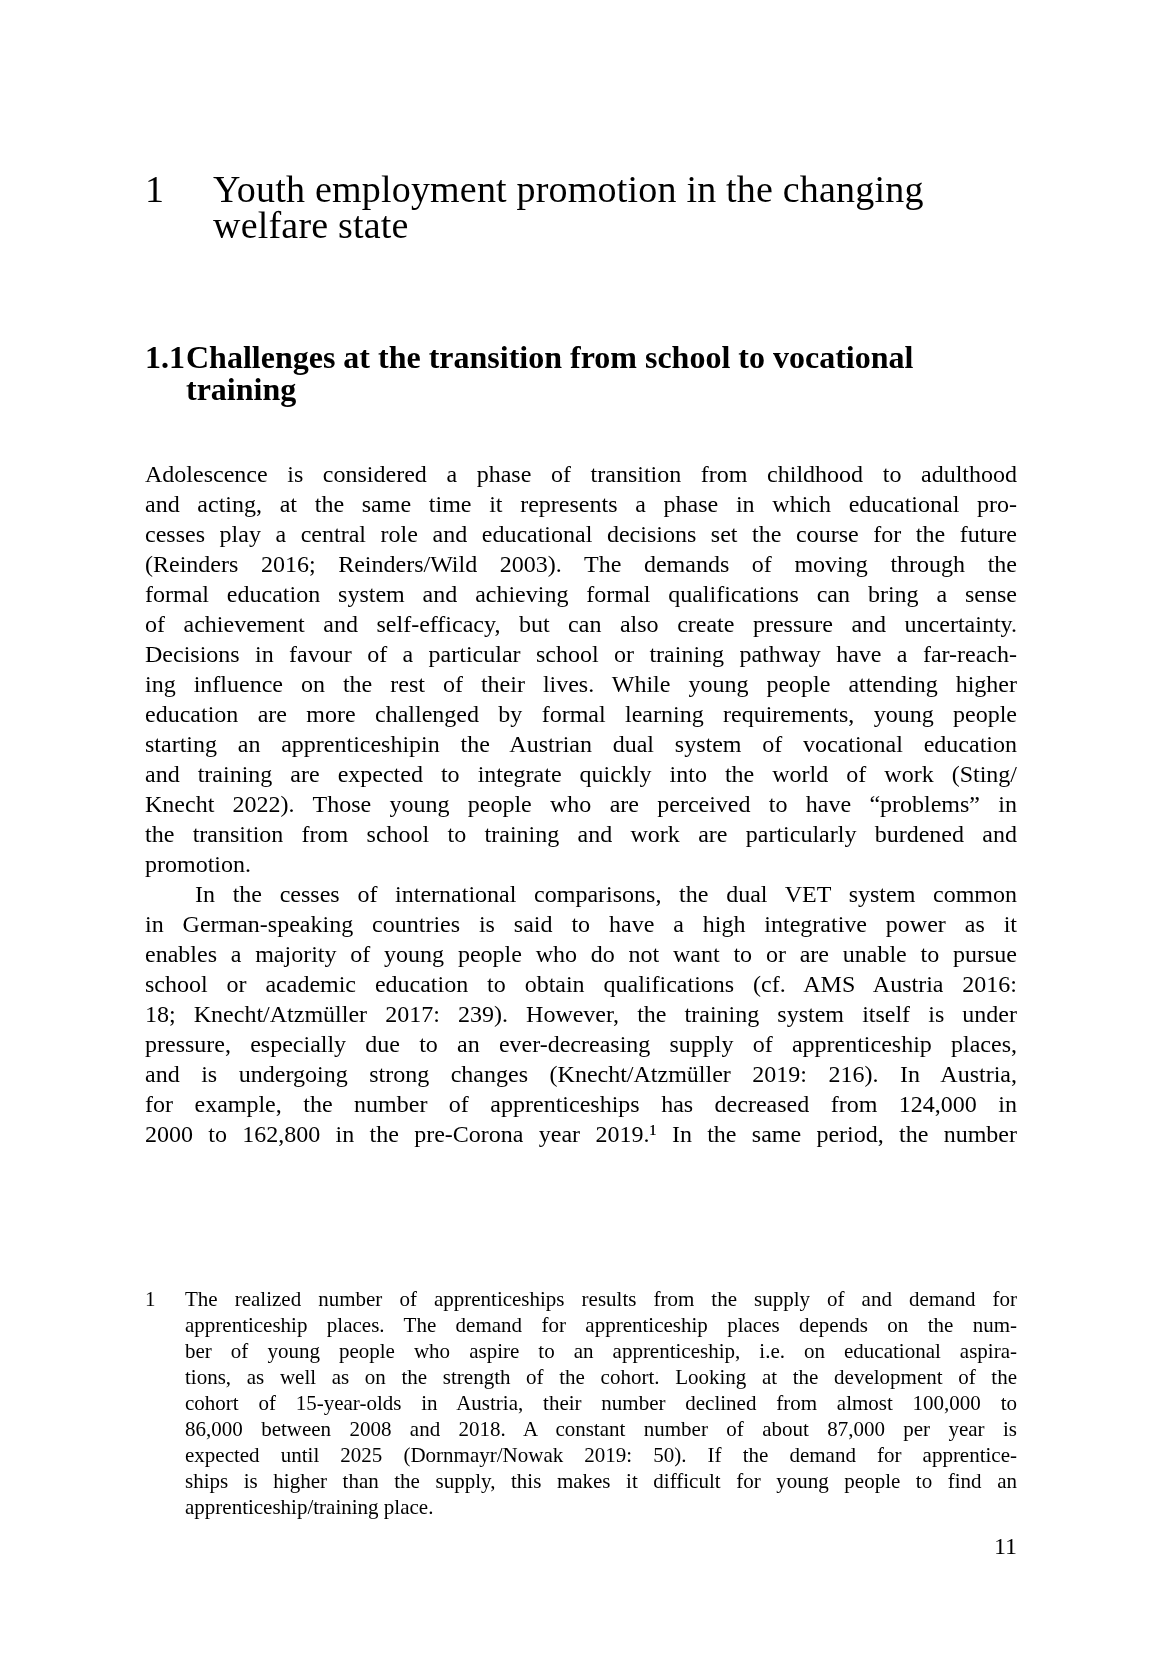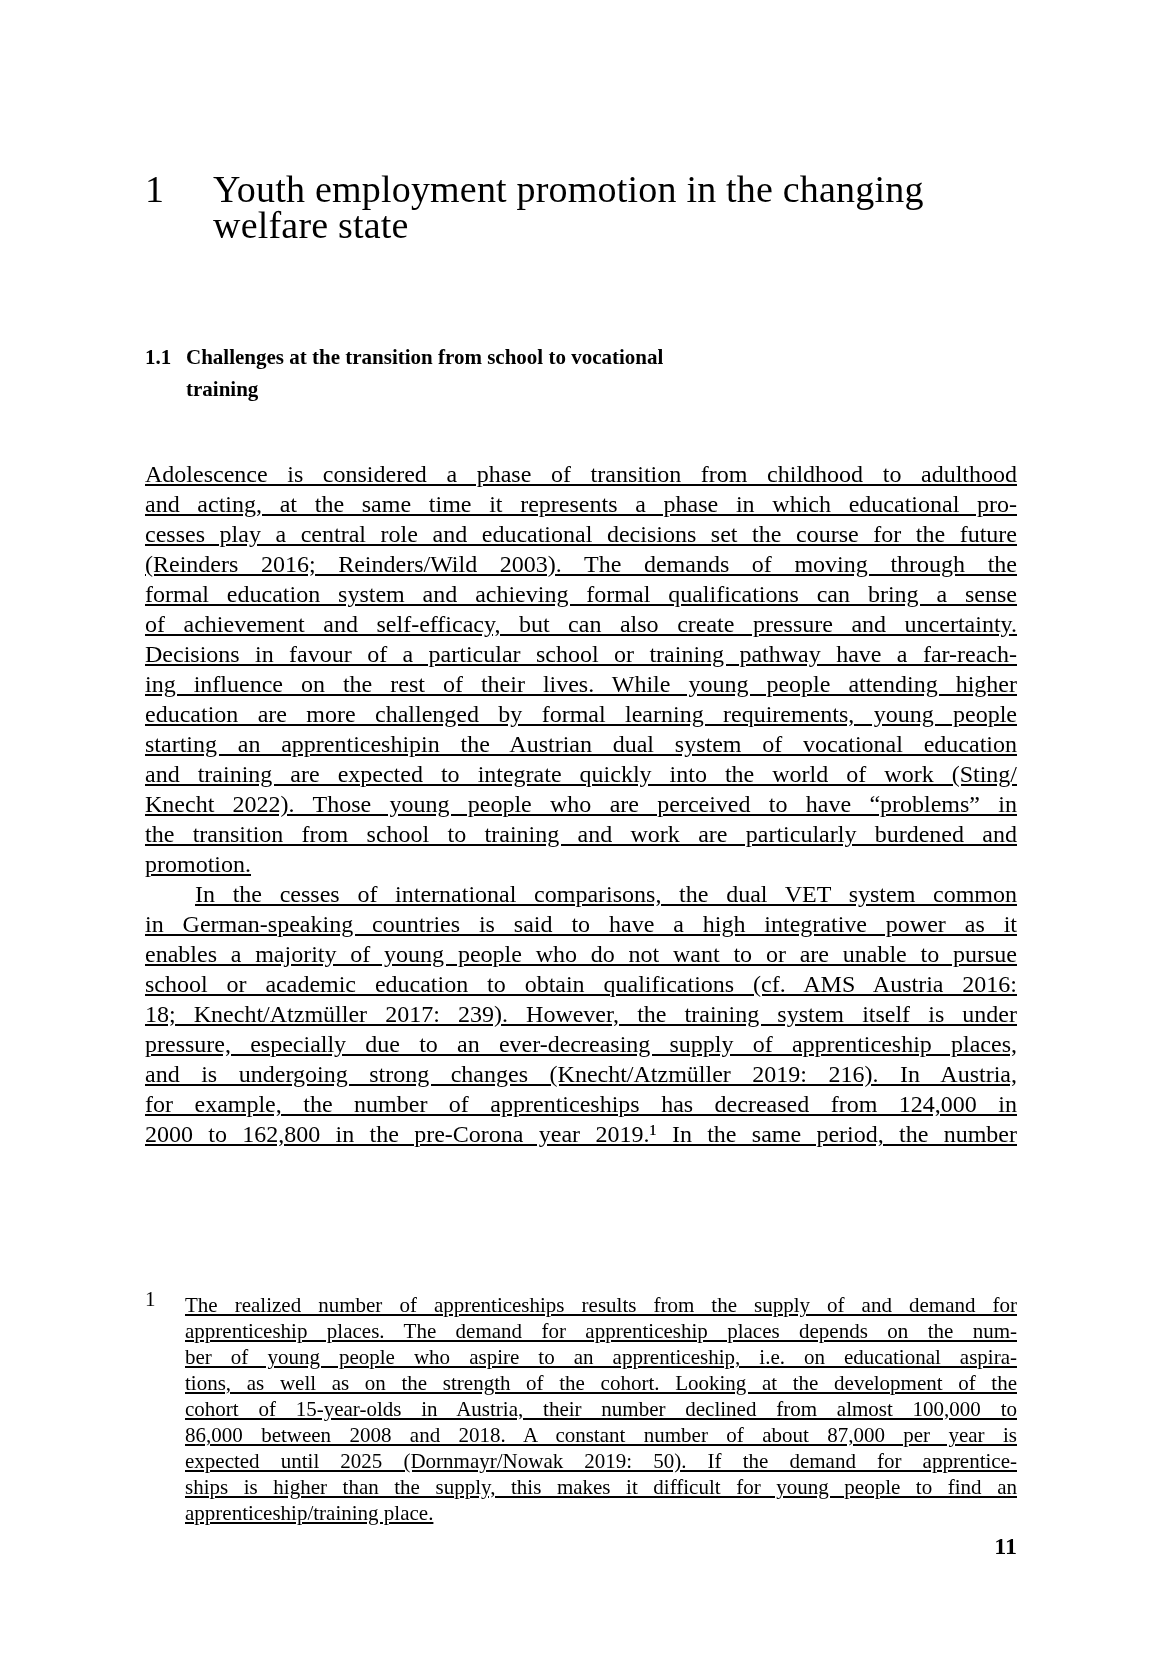--- a/index.html
+++ b/index.html
@@ -20,51 +20,50 @@
     font-size: 38px;
     line-height: 36px;
     font-weight: 400;
     letter-spacing: 0.2px;
   }
   .chapter-heading .num { flex: none; width: 68px; }
   .section-heading {
     position: absolute;
     top: 341px; left: 145px; width: 880px;
     display: flex;
-    font-size: 21px;
+    font-size: 32px;
     line-height: 32px;
     font-weight: 700;
   }
   .section-heading .num { flex: none; width: 41px; }
   .body-text {
     position: absolute;
     top: 459px; left: 145px; width: 872px;
     font-size: 24px;
     line-height: 30px;
   }
   .tline { white-space: normal; }
-  .tline.just { text-align: justify; text-align-last: justify; text-decoration: underline; }
+  .tline.just { text-align: justify; text-align-last: justify; }
   .tline.last-left { text-align-last: left; }
   .tline.indent { text-indent: 50px; }
   .footnote {
     position: absolute;
     top: 1286px; left: 145px; width: 872px;
     display: flex;
     font-size: 21px;
     line-height: 26px;
   }
   .fn-marker { flex: none; width: 40px; }
-  .fn-text { width: 832px; margin-top: 6px; }
+  .fn-text { width: 832px; }
   .page-number {
     position: absolute;
     top: 1532px; left: 145px; width: 872px;
     text-align: right;
     font-size: 24px;
     line-height: 28px;
-    font-weight: bold;
   }
 </style>
 </head>
 <body>
 
 <div class="page">
 
   <div class="chapter-heading">
     <div class="num">1</div>
     <div class="title">

